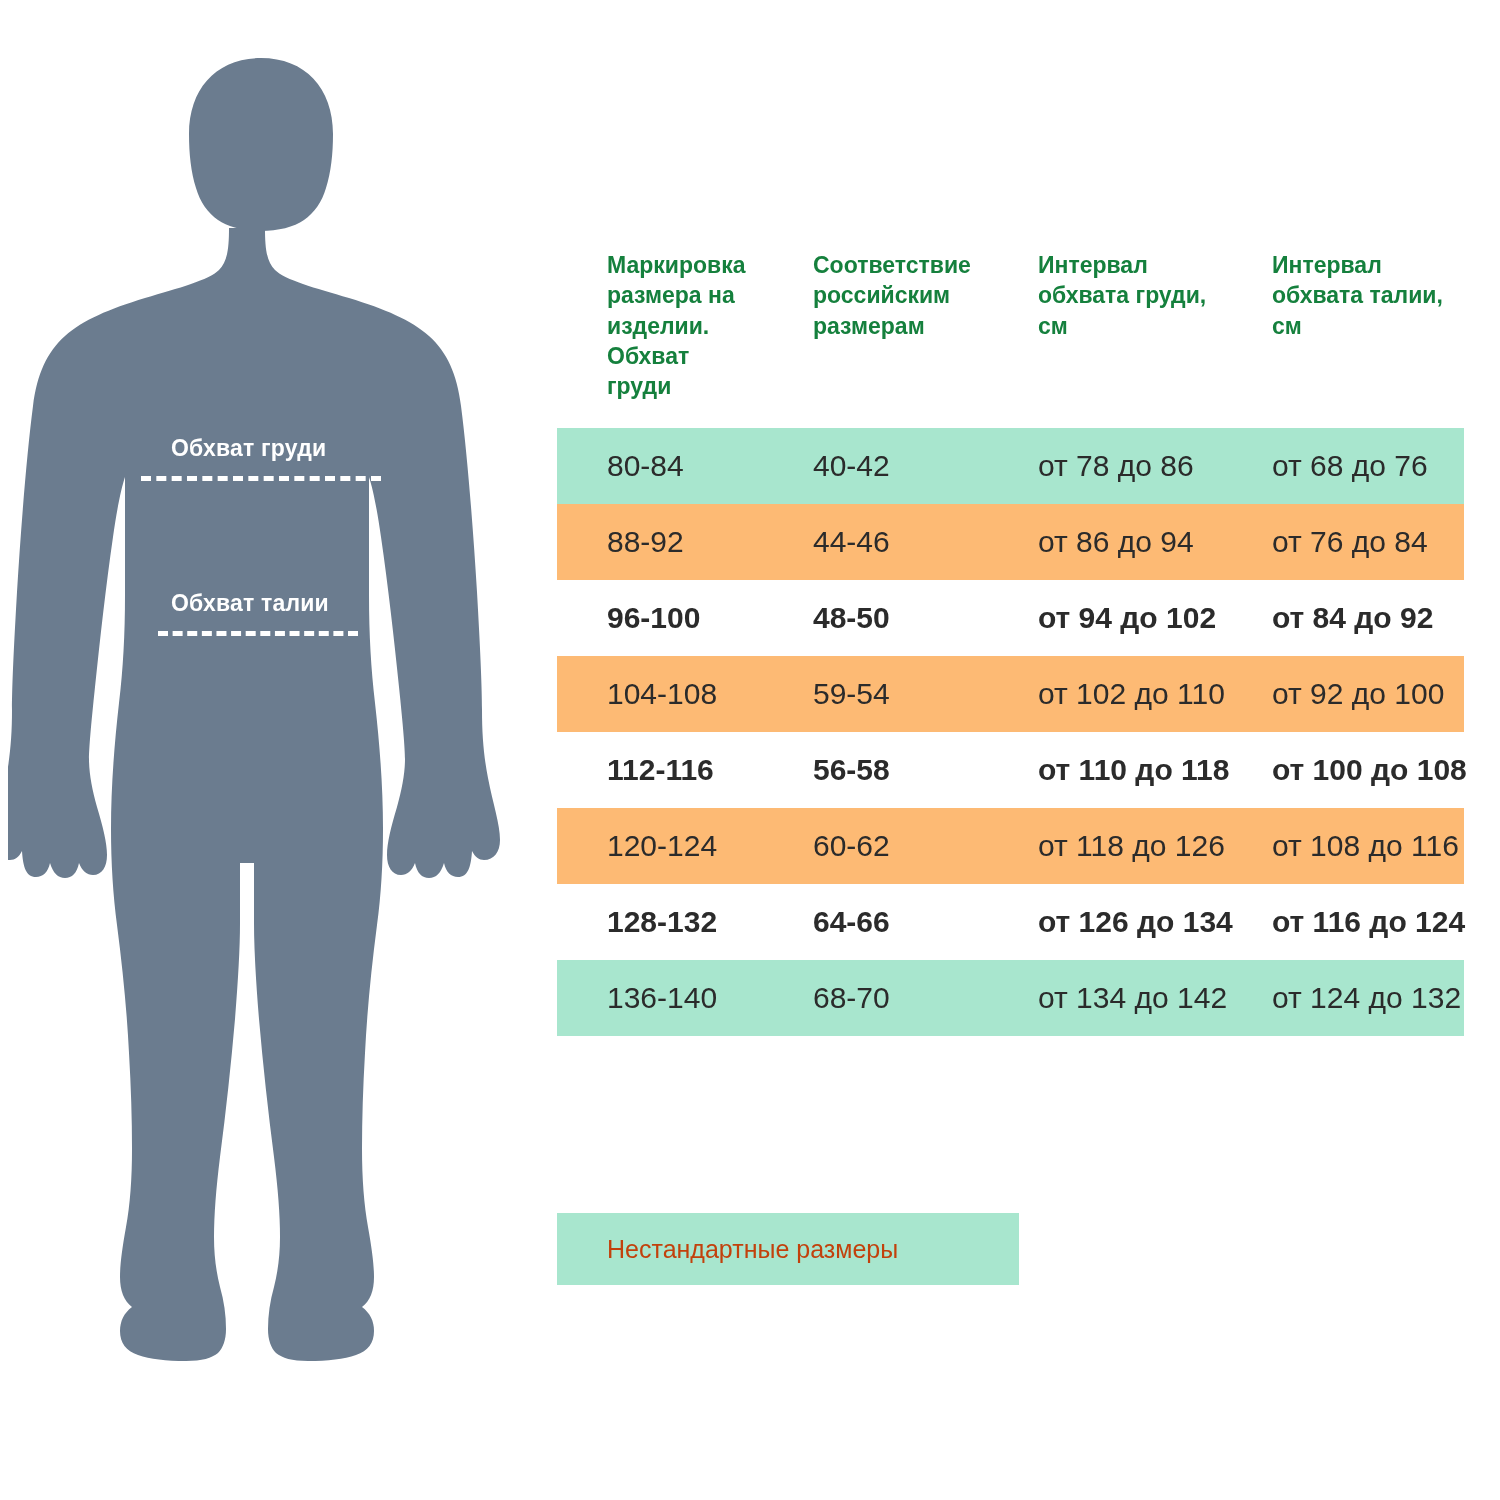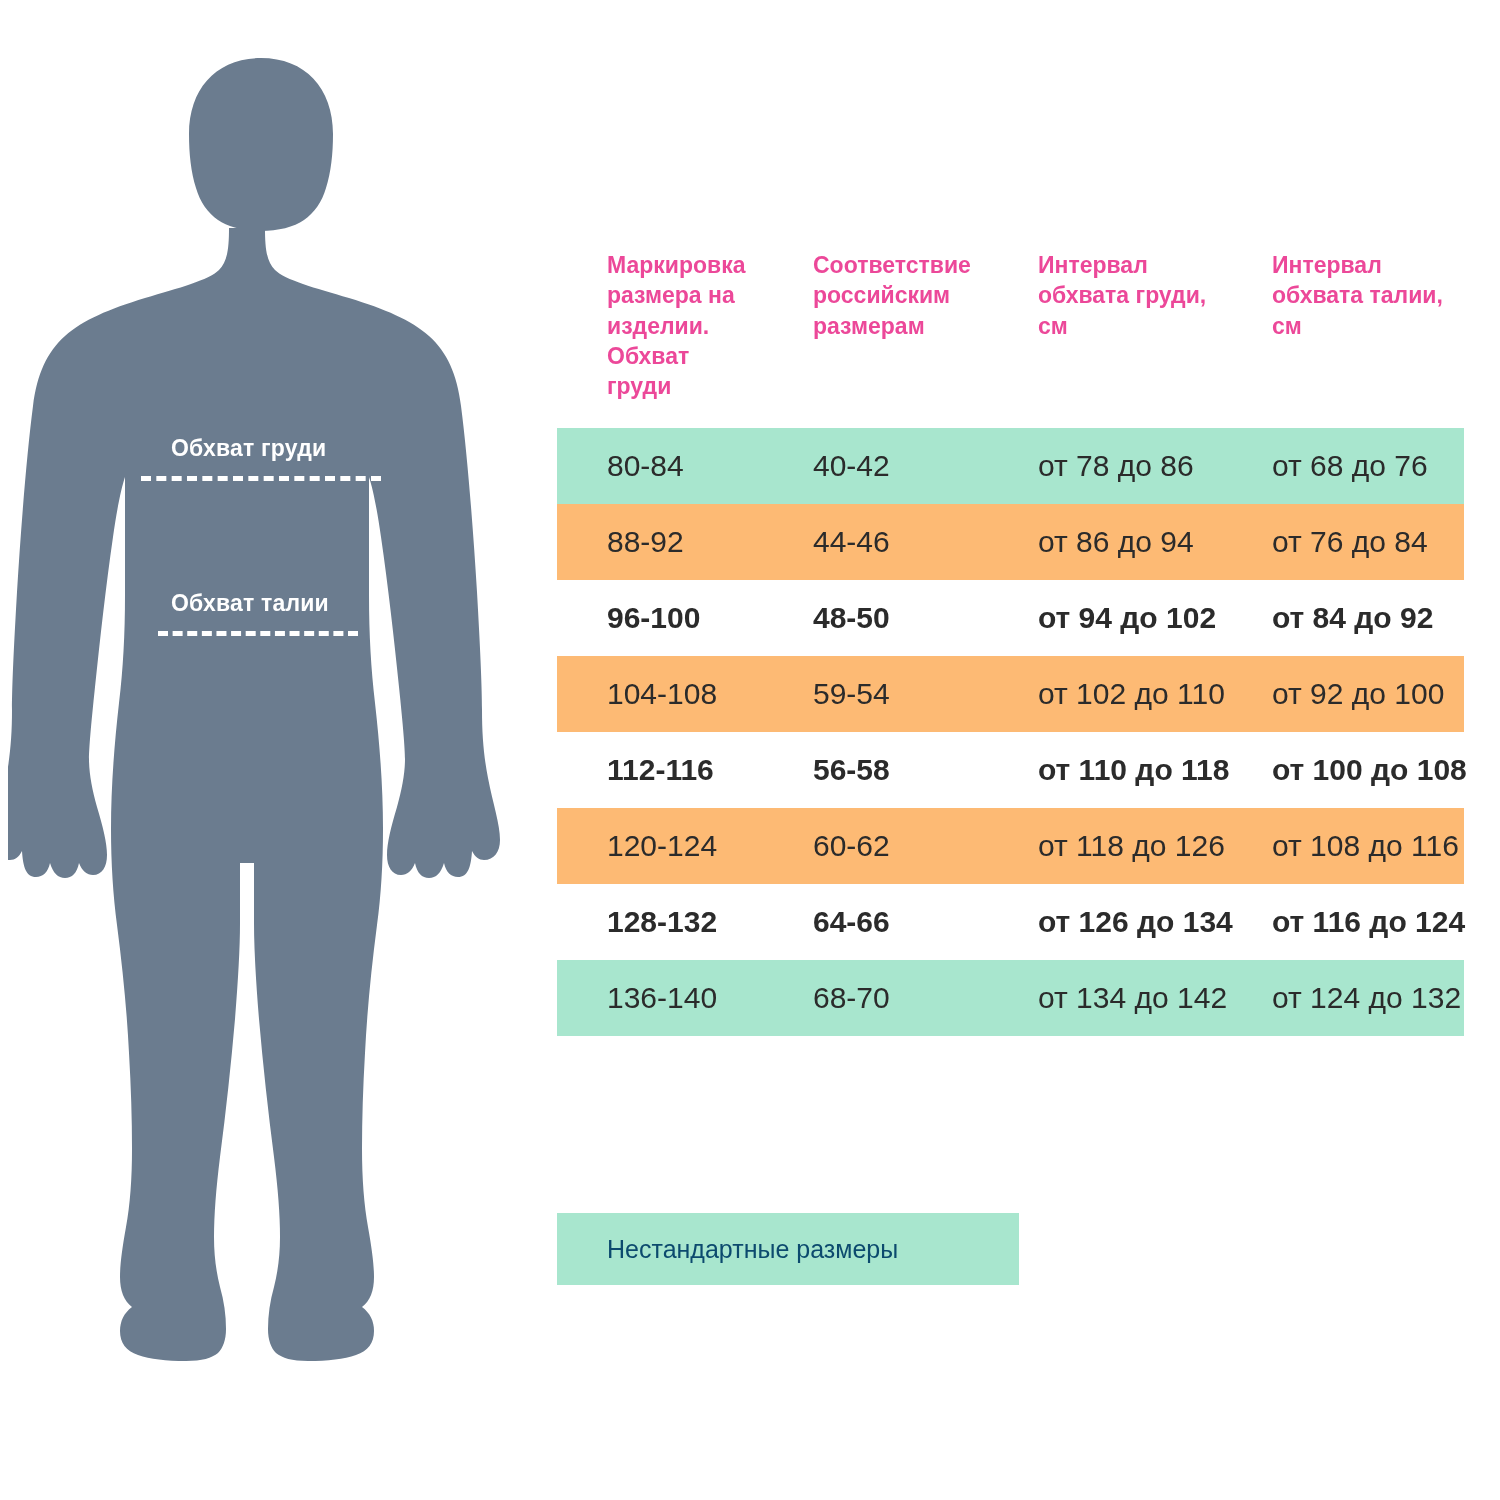--- a/index.html
+++ b/index.html
@@ -86,21 +86,21 @@
   table.size-table col.c2 { width: 225px; }
   table.size-table col.c3 { width: 234px; }
   table.size-table col.c4 { width: 240px; }
 
   table.size-table th {
     text-align: left;
     vertical-align: top;
     font-size: 23px;
     font-weight: 700;
     line-height: 1.32;
-    color: #ec4899;
+    color: #15803d;
     padding: 28px 12px 26px 48px;
     background: #ffffff;
   }
   table.size-table th:first-child { padding-left: 50px; }
 
   table.size-table td {
     font-size: 30px;
     font-weight: 400;
     color: #2b2b2b;
     padding: 20px 12px 20px 48px;
@@ -119,21 +119,21 @@
     top: 1213px;
     width: 462px;
     height: 72px;
     background: #a8e6ce;
     display: flex;
     align-items: center;
   }
   .footer-note span {
     padding-left: 50px;
     font-size: 25px;
-    color: #0c4a6e;
+    color: #c2410c;
   }
 </style>
 </head>
 <body>
 
 <div class="page">
 
   <div class="figure-panel">
     <svg class="figure-svg" width="545" height="1500" viewBox="0 0 545 1500">
       <g fill="#6b7c8f">

